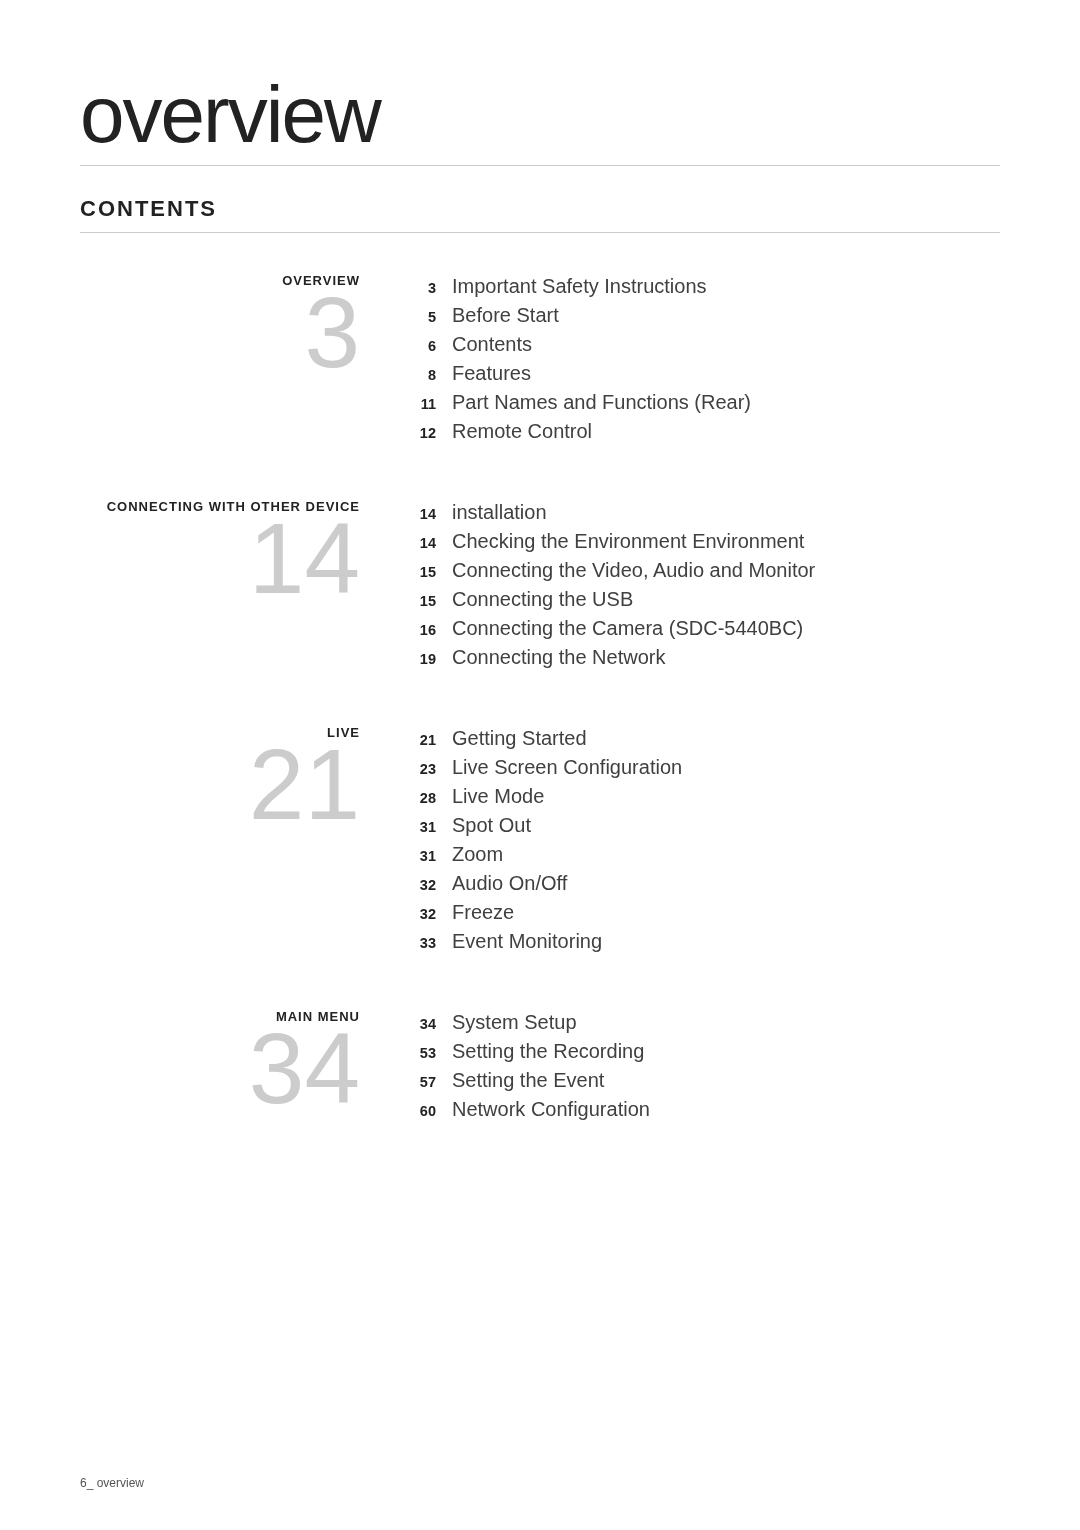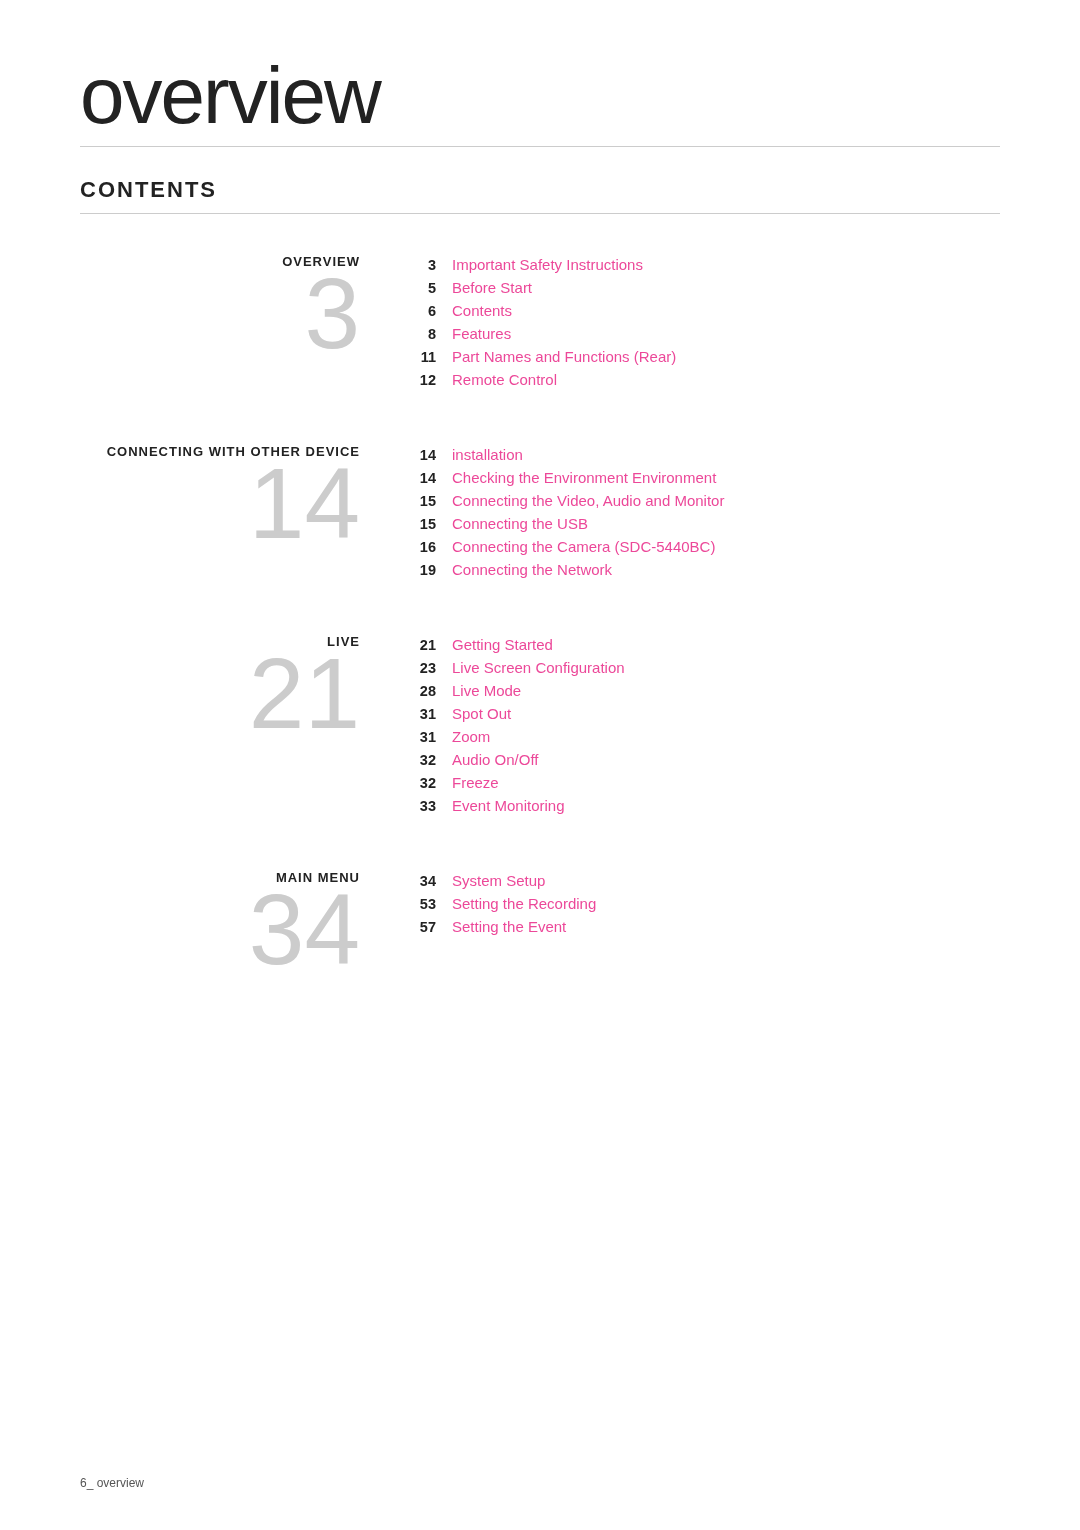--- a/index.html
+++ b/index.html
@@ -9,21 +9,21 @@
       width: 1080px;
       min-height: 1530px;
       position: relative;
       color: #222;
     }
 
     .page-wrapper {
       width: 1080px;
       min-height: 1530px;
       background: #fff;
-      padding: 56px 80px 80px 80px;
+      padding: 75px 80px 80px 80px;
       position: relative;
     }
 
     
     .page-title-section {
       border-bottom: 1px solid #ccc;
       padding-bottom: 10px;
       margin-bottom: 30px;
     }
 
@@ -99,22 +99,22 @@
     .toc-page {
       font-weight: 700;
       min-width: 36px;
       text-align: right;
       margin-right: 16px;
       color: #222;
       font-size: 14.5px;
     }
 
     .toc-text {
-      color: #ec4899;
-      font-size: 15px;
+      color: #404040;
+      font-size: 20px;
     }
 
     
     .page-footer {
       position: absolute;
       bottom: 40px;
       left: 80px;
       font-size: 12px;
       color: #555;
     }
@@ -246,18 +246,22 @@
             <span class="toc-text">System Setup</span>
           </div>
           <div class="toc-entry">
             <span class="toc-page">53</span>
             <span class="toc-text">Setting the Recording</span>
           </div>
           <div class="toc-entry">
             <span class="toc-page">57</span>
             <span class="toc-text">Setting the Event</span>
           </div>
+          <div class="toc-entry">
+            <span class="toc-page">60</span>
+            <span class="toc-text">Network Configuration</span>
+          </div>
         </div>
       </div>
     </div>
 
   <div class="page-footer">6_ overview</div>
 </div>
 
 </body></html>

